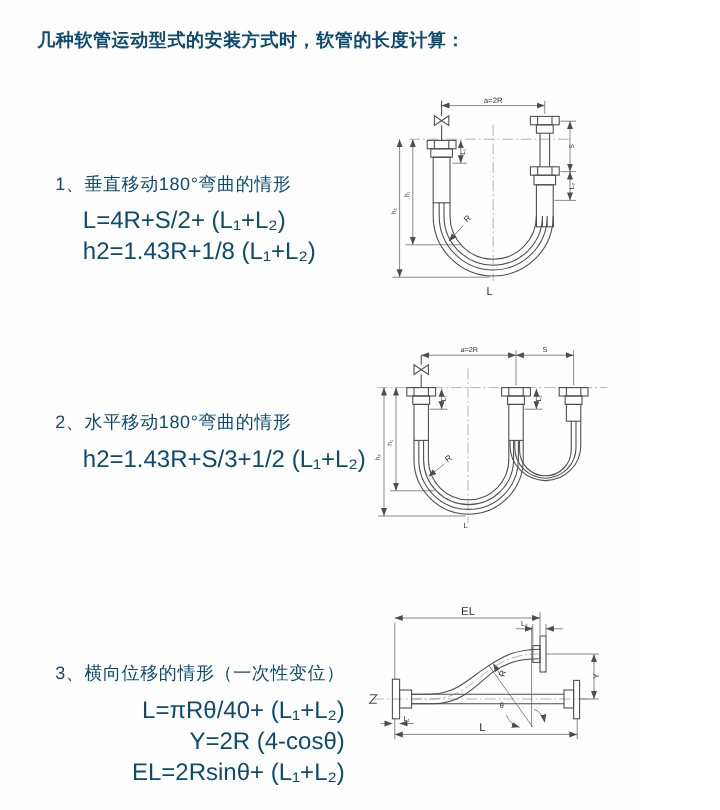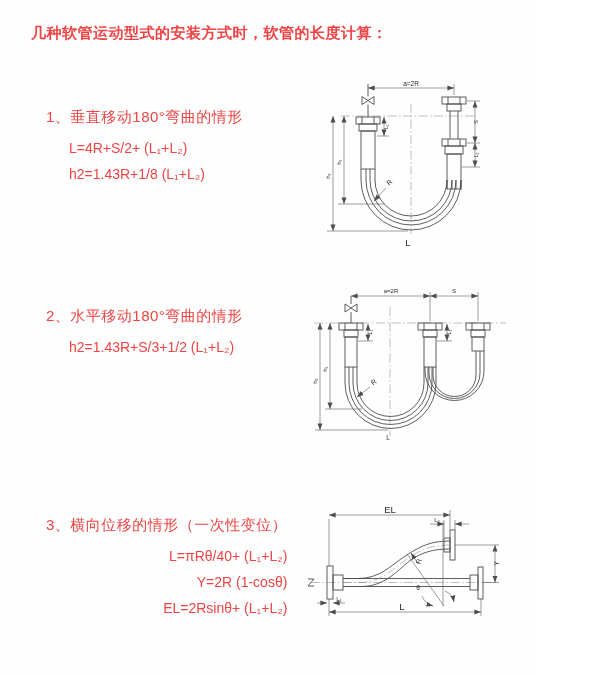--- a/index.html
+++ b/index.html
@@ -1,21 +1,21 @@
 <!DOCTYPE html>
 <html><head>
 <meta charset="utf-8">
 <style>
   html,body{margin:0;padding:0;background:#ffffff;}
   .page{position:relative;width:532px;height:675px;background:#fefefe;overflow:hidden;
-        font-family:"Liberation Sans","DejaVu Sans",sans-serif;color:#ef4444;}
+        font-family:"Liberation Sans","DejaVu Sans",sans-serif;color:#0c4a6e;}
   .title{position:absolute;left:31px;top:24px;font-size:15px;font-weight:bold;letter-spacing:0.5px;}
-  .section{position:absolute;left:46px;}
+  .section{position:absolute;left:46px;margin-top:36px;}
   .sec-heading{font-size:15px;letter-spacing:0.5px;margin:0 0 8px 0;}
-  .formula{font-size:14px;margin-left:23px;line-height:26px;white-space:pre;}
+  .formula{font-size:20px;margin-left:23px;line-height:26px;white-space:pre;}
   .diag{position:absolute;}
   svg{display:block;}
   svg .ln{stroke:#4d4d4d;stroke-width:0.9;fill:none;}
   svg .dim{stroke:#5a5a5a;stroke-width:0.6;fill:none;}
   svg .cl{stroke:#8c8c8c;stroke-width:0.55;fill:none;stroke-dasharray:9 2.5 1.5 2.5;}
   svg text{fill:#2e2e2e;font-family:"Liberation Sans","DejaVu Sans",sans-serif;}
   .t55{font-size:5.5px;} .t6{font-size:6px;} .t65{font-size:6.5px;} .t7{font-size:7px;} .t9{font-size:9.5px;}
 </style>
 </head>
 <body>
@@ -31,21 +31,21 @@
   </div>
 
   <div class="section" style="top:307px;">
     <div class="sec-heading">2、水平移动180°弯曲的情形</div>
     <div class="formula">h2=1.43R+S/3+1/2 (L₁+L₂)</div>
   </div>
 
   <div class="section" style="top:516px;text-align:right;">
     <div class="sec-heading">3、横向位移的情形（一次性变位）</div>
     <div class="formula">L=πRθ/40+ (L₁+L₂)</div>
-    <div class="formula">Y=2R (1-cosθ)</div>
+    <div class="formula">Y=2R (4-cosθ)</div>
     <div class="formula">EL=2Rsinθ+ (L₁+L₂)</div>
   </div>
 
   <div class="diag" style="left:311px;top:74px;">
   <svg width="280" height="185" viewBox="0 0 280 185">
     <defs>
       <marker id="d1a" markerWidth="7" markerHeight="6" refX="6.6" refY="3" orient="auto-start-reverse" markerUnits="userSpaceOnUse">
         <path d="M0,0.5 L6.6,3 L0,5.5 Z" fill="#4d4d4d"></path>
       </marker>
       <pattern id="d1h" width="4" height="4" patternUnits="userSpaceOnUse">

